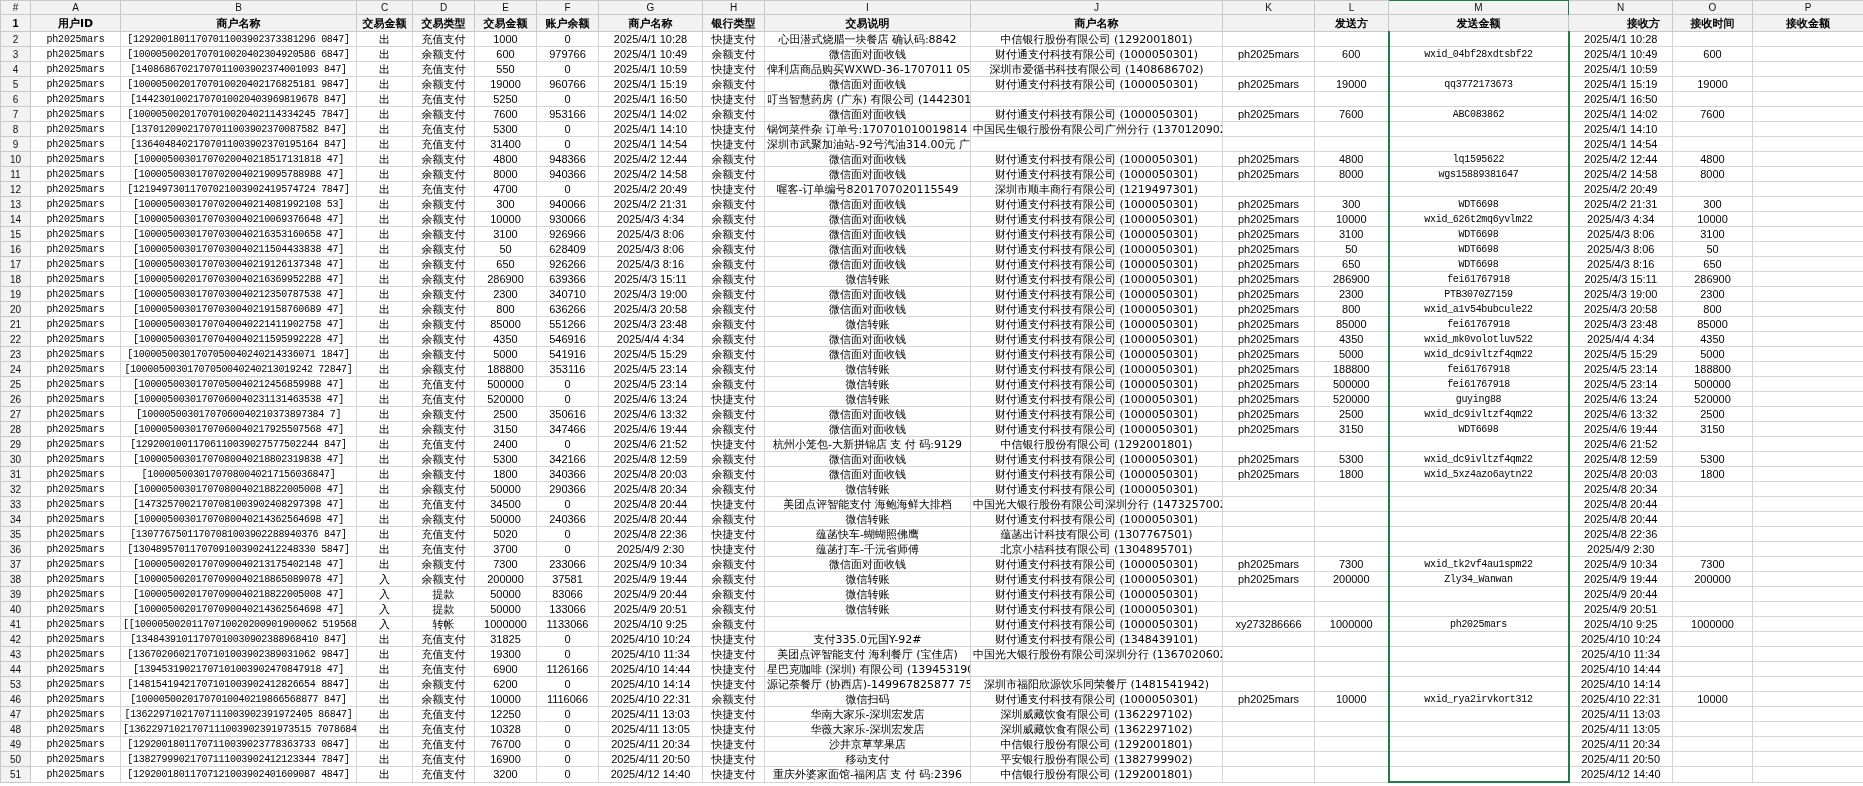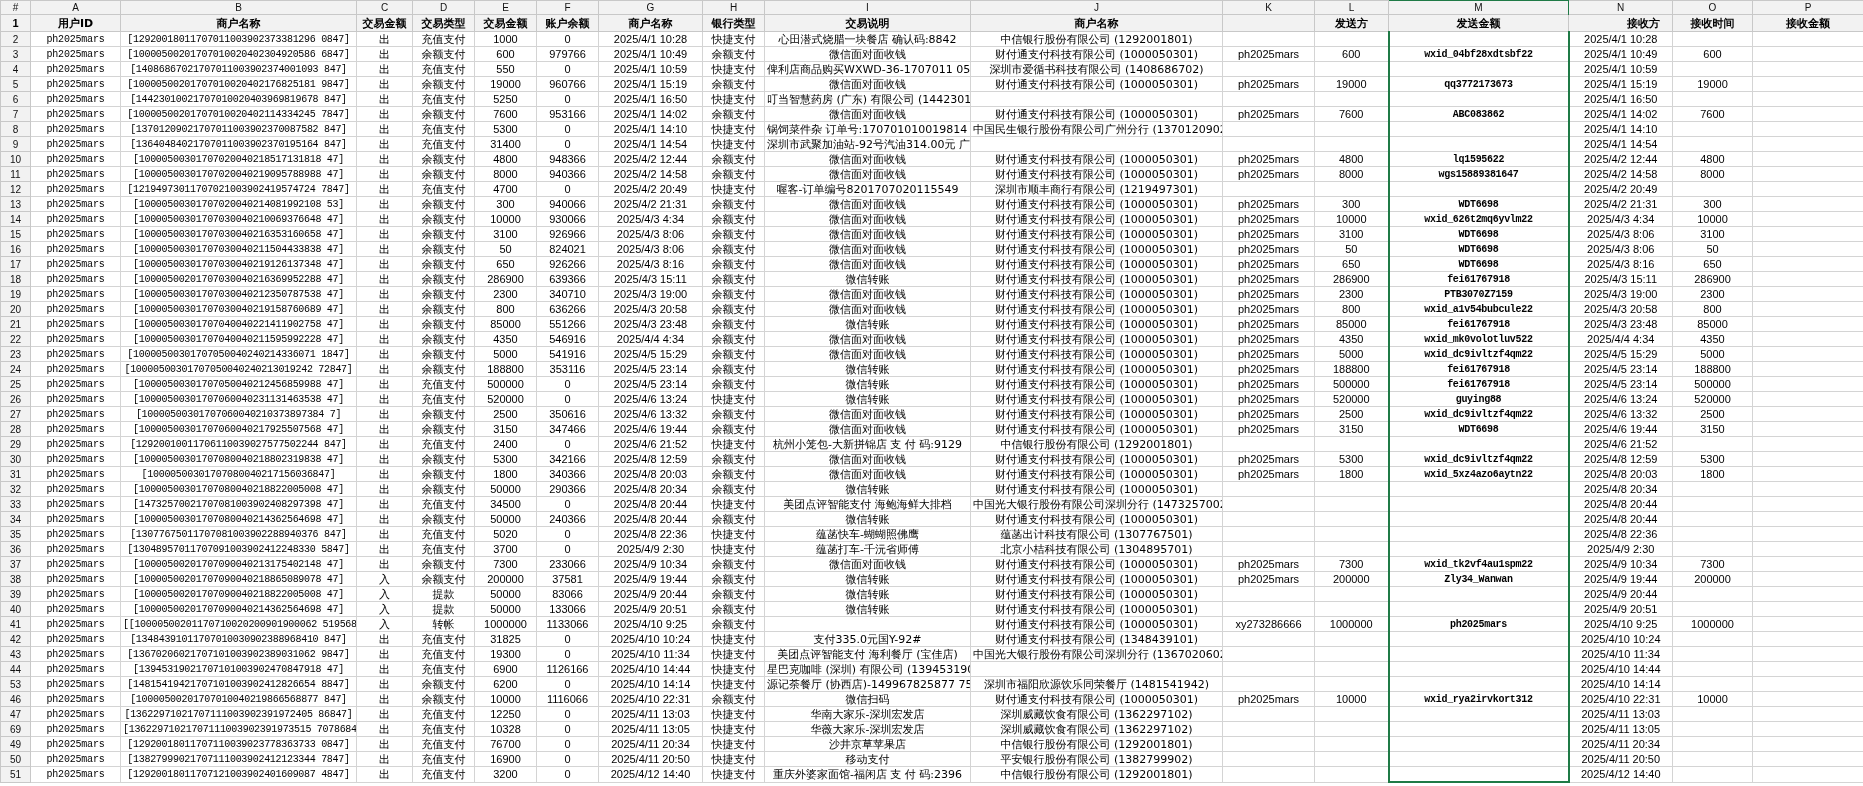--- a/index.html
+++ b/index.html
@@ -24,21 +24,21 @@
   col.c-O{width:80px}
   col.c-P{width:111px}
 
   th,td{border:1px solid #d4d4d4;height:14px;line-height:13px;padding:0 2px;overflow:hidden;white-space:nowrap;font-weight:normal;font-size:11px;}
   thead th{background:#f2f2f2;text-align:center;color:#000;font-size:11px;border:1px solid #c8c8c8;}
   thead tr.collabels th{height:13px;line-height:12px;color:#111;background:#f2f2f2;font-size:10px;}
   thead tr.headers th{height:16px;line-height:15px;font-weight:bold;background:#f2f2f2;}
   th.colM-label{background:#d6eadf;border:1px solid #1f7a46;border-bottom:none;}
   th.colM-head{background:#eaf4ee;padding-left:48px;}
   td.rownum{background:#f2f2f2;text-align:center;color:#111;font-size:10px;border:1px solid #c8c8c8;}
-  td.colM{border-left:2px solid #1f7a46;border-right:2px solid #1f7a46;font-weight:bold;}
+  td.colM{border-left:2px solid #1f7a46;border-right:2px solid #1f7a46;}
   tr.lastrow td.colM{border-bottom:2px solid #1f7a46;}
   .ctr{text-align:center}
   .bracket{font-family:"Liberation Mono","DejaVu Sans Mono",monospace;font-size:10px;letter-spacing:-0.2px;}
   .mono{font-family:"Liberation Mono","DejaVu Sans Mono",monospace;font-size:10px;letter-spacing:-0.3px;}
   .cjk{font-family:"DejaVu Sans","Liberation Sans",sans-serif;font-size:11px;}
 </style>
 </head>
 <body>
 
 <div id="sheet">
@@ -369,21 +369,21 @@
           <td class="ctr">3100</td>
           <td class="ctr"></td>
         </tr>
         <tr>
           <td class="rownum">16</td>
           <td class="bracket ctr">ph2025mars</td>
           <td class="mono ctr">[10000500301707030040211504433838 47]</td>
           <td class="cjk ctr">出</td>
           <td class="cjk ctr">余额支付</td>
           <td class="ctr">50</td>
-          <td class="ctr">824021</td>
+          <td class="ctr">628409</td>
           <td class="ctr">2025/4/3 8:06</td>
           <td class="cjk ctr">余额支付</td>
           <td class="cjk ctr">微信面对面收钱</td>
           <td class="cjk ctr">财付通支付科技有限公司 (1000050301)</td>
           <td class="ctr">ph2025mars</td>
           <td class="ctr">50</td>
           <td class="mono ctr colM">WDT6698</td>
           <td class="ctr">2025/4/3 8:06</td>
           <td class="ctr">50</td>
           <td class="ctr"></td>
@@ -971,21 +971,21 @@
           <td class="cjk ctr">华南大家乐-深圳宏发店</td>
           <td class="cjk ctr">深圳威藏饮食有限公司 (1362297102)</td>
           <td class="ctr"></td>
           <td class="ctr"></td>
           <td class="mono ctr colM"></td>
           <td class="ctr">2025/4/11 13:03</td>
           <td class="ctr"></td>
           <td class="ctr"></td>
         </tr>
         <tr>
-          <td class="rownum">69</td>
+          <td class="rownum">48</td>
           <td class="bracket ctr">ph2025mars</td>
           <td class="mono ctr">[13622971021707111003902391973515 70786847]</td>
           <td class="cjk ctr">出</td>
           <td class="cjk ctr">充值支付</td>
           <td class="ctr">10328</td>
           <td class="ctr">0</td>
           <td class="ctr">2025/4/11 13:05</td>
           <td class="cjk ctr">快捷支付</td>
           <td class="cjk ctr">华薇大家乐-深圳宏发店</td>
           <td class="cjk ctr">深圳威藏饮食有限公司 (1362297102)</td>

